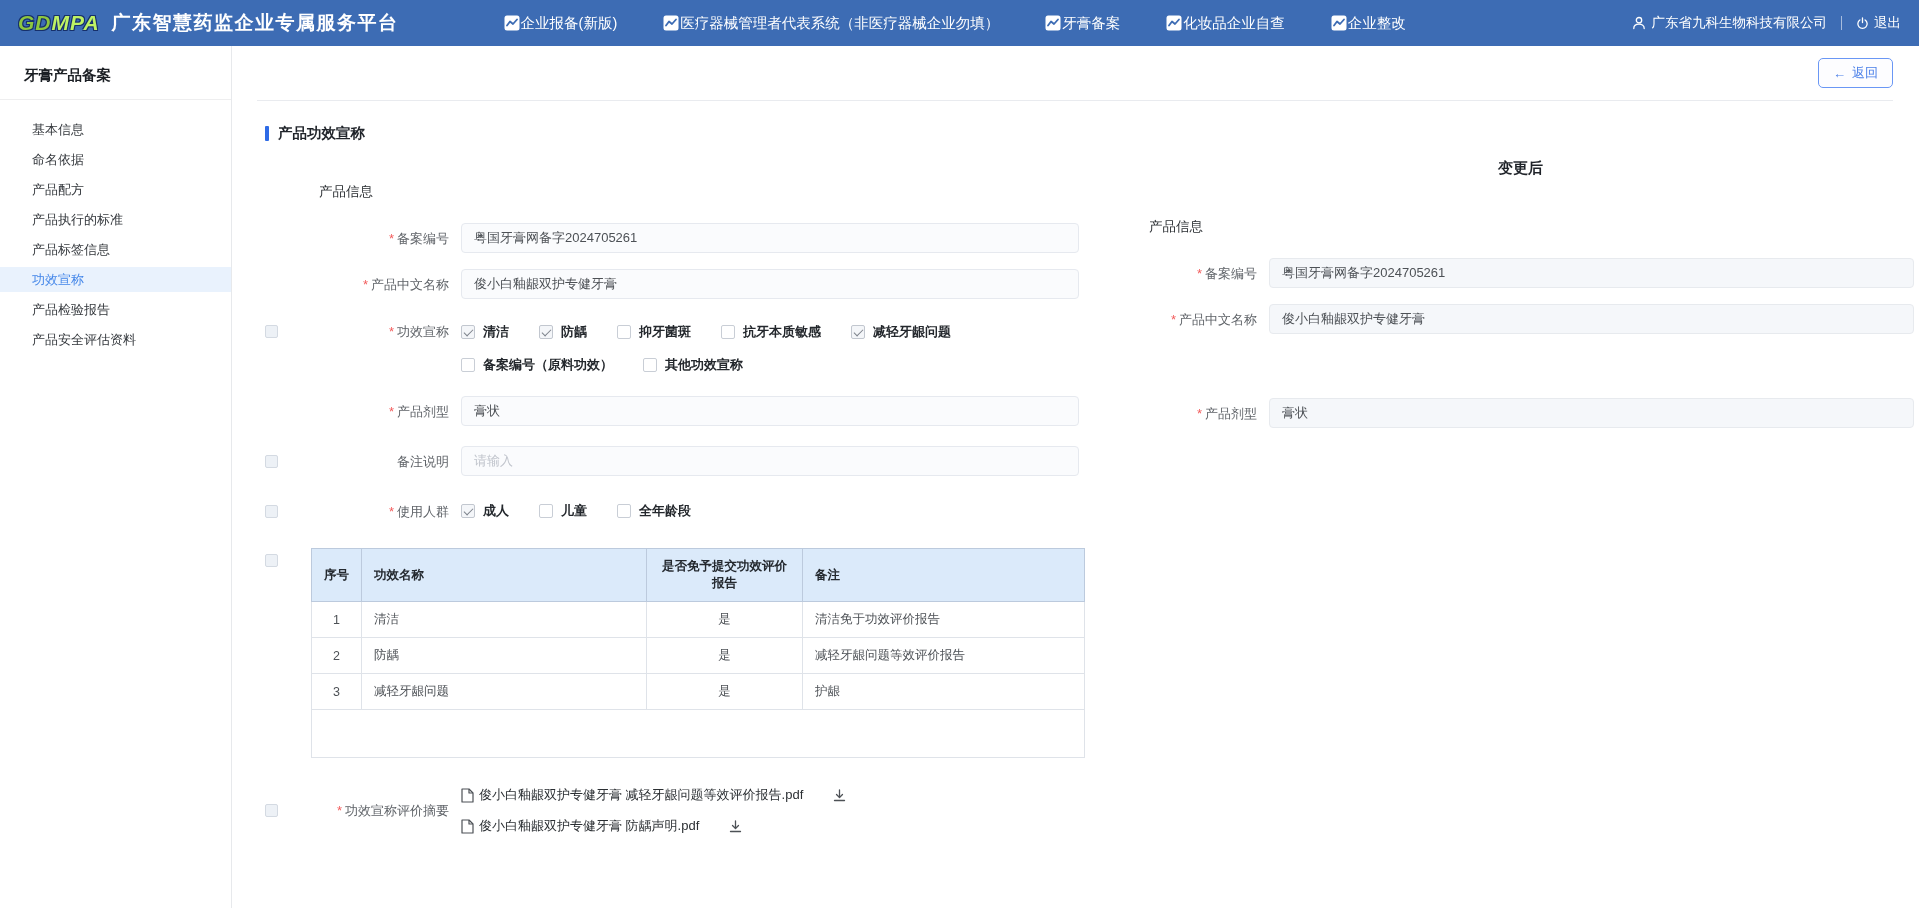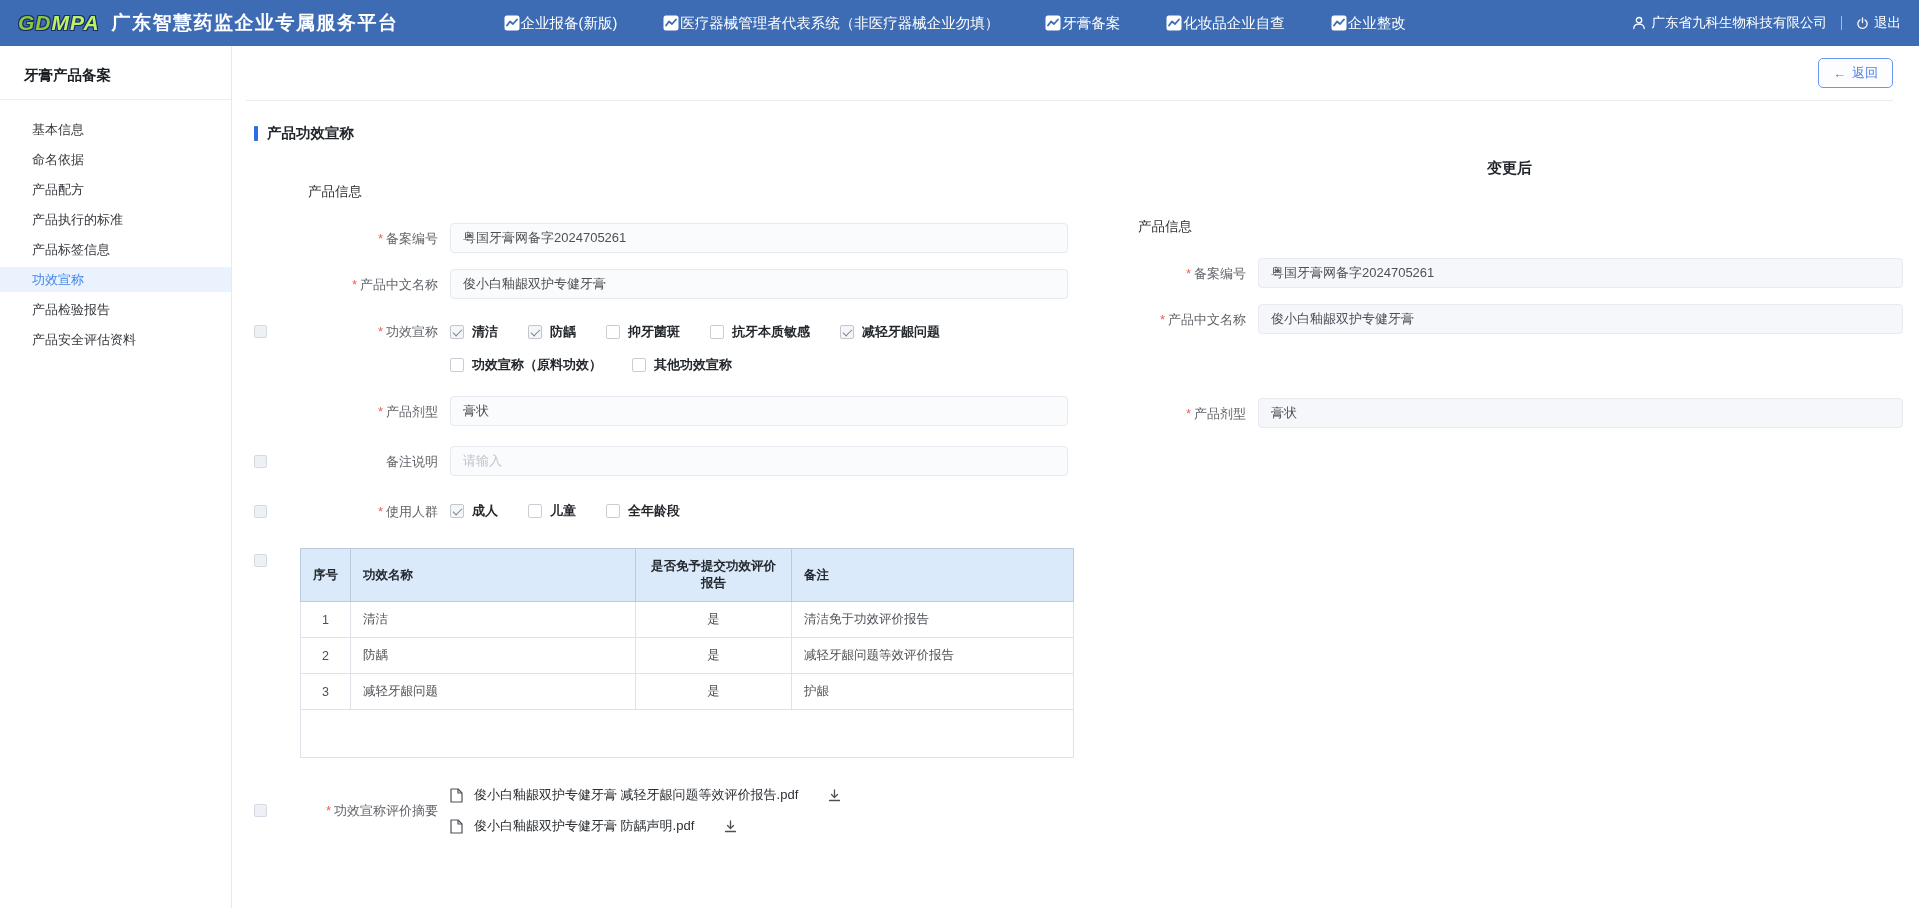--- a/index.html
+++ b/index.html
@@ -17,21 +17,21 @@
   .app-title { font-size:19px; font-weight:700; margin-left:12px; letter-spacing:1.5px; white-space:nowrap; }
   .nav { display:flex; align-items:center; gap:46px; margin-left:105px; white-space:nowrap; }
   .nav-item { display:flex; align-items:center; gap:1px; font-size:14.5px; font-weight:400; cursor:pointer; }
   .nav-icon { width:16px; height:16px; flex:0 0 auto; }
   .header-right { margin-left:auto; display:flex; align-items:center; font-size:13.5px; white-space:nowrap; }
   .company { display:flex; align-items:center; gap:6px; cursor:pointer; }
   .v-sep { width:1px; height:14px; background:rgba(255,255,255,.55); margin:0 14px; }
   .logout { display:flex; align-items:center; gap:5px; cursor:pointer; }
 
   
-  .body-wrap { display:flex; height:862px; }
+  .body-wrap { display:flex; height:862px;gap:11px; }
   .sidebar { width:232px; border-right:1px solid #e7e9ec; padding-top:20px; background:#fff; flex:0 0 auto; }
   .sidebar-title { font-size:14.5px; font-weight:700; color:#1b1f24; padding:0 16px 14px 24px;
     border-bottom:1px solid #eeeeef; }
   .menu { padding-top:12px; }
   .menu-item { font-size:13px; color:#34383d; padding:5px 10px 5px 32px; line-height:15px;
     cursor:pointer; margin-top:5px; }
   .menu-item.active { color:#4386e9; background:#e9f2fd; }
 
   .main { flex:1; padding:0 26px 0 14px; overflow:hidden; }
   .topbar { height:55px; display:flex; align-items:center; justify-content:flex-end;
@@ -81,21 +81,21 @@
     font-weight:700; color:#24292f; text-align:left; }
   .claims-table td { border:1px solid #dfe3e9; padding:9px 12px; font-size:12.5px; color:#4d5156; }
   .claims-table .c-idx { width:50px; text-align:center; }
   .claims-table .c-name { width:285px; }
   .claims-table .c-exempt { width:156px; text-align:center; }
   .claims-table tr.empty td { height:48px; padding:0; }
 
   
   .files-block { margin-top:28px; }
   .file-item { display:flex; align-items:center; font-size:13px; color:#2b2f33; }
-  .file-name { margin-left:11px; }
+  .file-name { margin-left:5px; }
   .dl-icon { margin-left:30px; cursor:pointer; }
   .file-row2 { margin-top:13px; }
 
   svg { display:block; }
 </style>
 </head>
 <body>
 
 <div class="header">
   <div class="logo"><span class="gd">GD</span><span class="mpa">MPA</span></div>
@@ -236,21 +236,21 @@
                   <span>抗牙本质敏感</span>
                 </label>
               <label class="cb checked">
                   <span class="cb-box"></span>
                   <span>减轻牙龈问题</span>
                 </label>
             </div>
             <div class="cb-group cb-line2">
               <label class="cb">
                   <span class="cb-box"></span>
-                  <span>功效宣称（原料功效）</span>
+                  <span>备案编号（原料功效）</span>
                 </label>
               <label class="cb">
                   <span class="cb-box"></span>
                   <span>其他功效宣称</span>
                 </label>
             </div>
           </div>
         </div>
 
         <div class="frow" style="margin-top:22px;">

